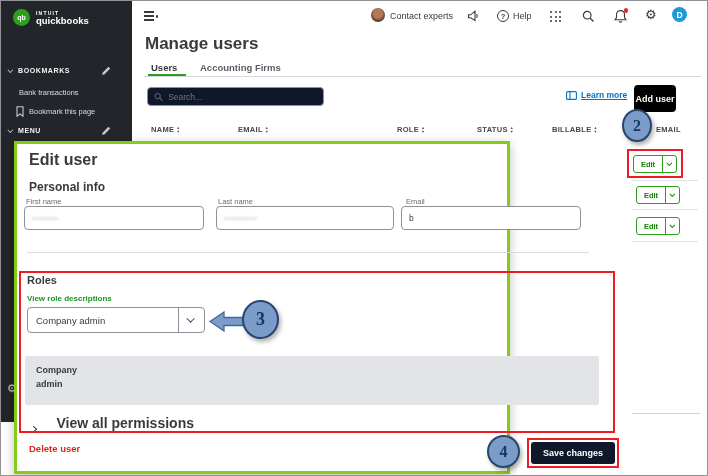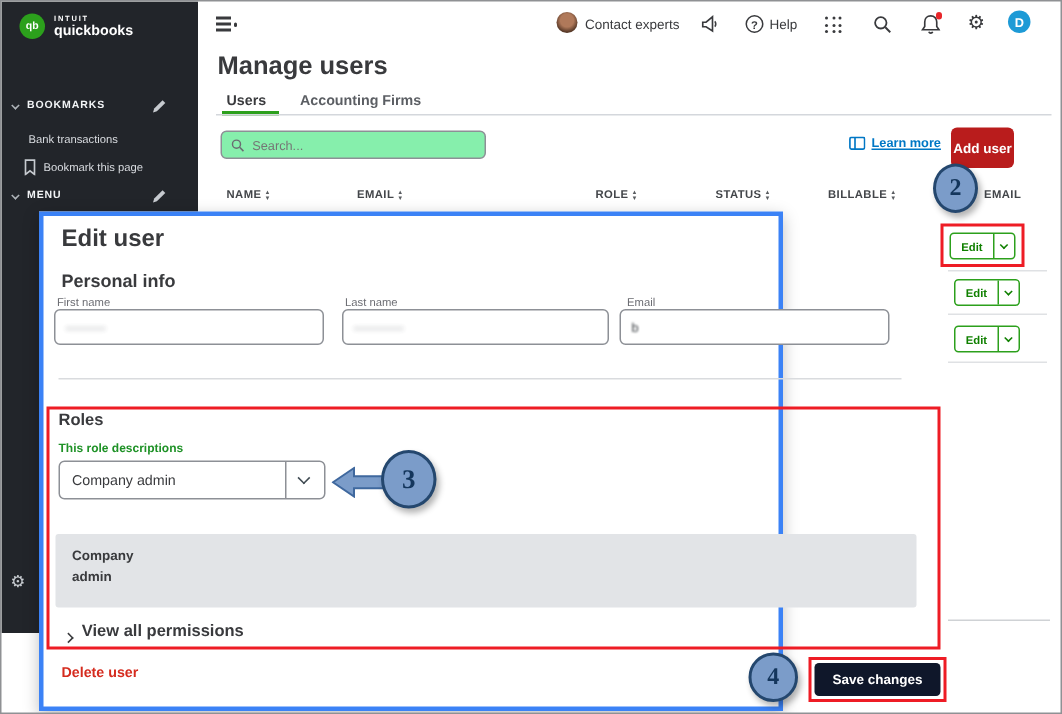--- a/index.html
+++ b/index.html
@@ -40,47 +40,47 @@
   .d-avatar{left:671px;top:6px;width:15px;height:15px;border-radius:50%;background:#1d9ad6;color:#fff;
             font-size:8.5px;font-weight:bold;display:flex;align-items:center;justify-content:center}
 
   
   .page-title{left:144px;top:33px;font-size:17px;font-weight:bold;color:#393a3d}
   .tab{font-size:9.5px;font-weight:bold;color:#393a3d}
   .tab.inactive{color:#5b5e63}
   .tab-underline{left:147px;top:73px;width:38px;height:3px;background:#2ca01c}
   .tab-border{left:143px;top:75px;width:557px;height:1px;background:#d4d7dc}
   .search-box{left:146px;top:86px;width:177px;height:19px;border:1px solid #8d9096;border-radius:4px;
-              display:flex;align-items:center;padding:0 6px;gap:5px;background:#86efac}
+              display:flex;align-items:center;padding:0 6px;gap:5px;background:#0f172a}
   .search-box input{border:none;outline:none;font-size:8.5px;color:#6b6c72;width:100%;
                     font-family:"Liberation Sans",sans-serif;background:transparent}
   .learn-more{left:565px;top:89px;display:flex;align-items:flex-end;gap:4px;font-size:8.5px;
               color:#0077c5;text-decoration:underline;font-weight:bold}
-  .add-user{left:633px;top:84px;width:42px;height:27px;background:#b91c1c;border-radius:4px;color:#fff;
+  .add-user{left:633px;top:84px;width:42px;height:27px;background:#000000;border-radius:4px;color:#fff;
             font-size:9px;font-weight:bold;display:flex;align-items:center;justify-content:center;border:none}
   .th{top:124px;font-size:7.5px;font-weight:bold;color:#43464a;letter-spacing:.3px;display:flex;align-items:center;gap:2px}
   .sort{display:inline-flex;flex-direction:column;font-size:4px;line-height:.95;color:#595c60}
   .sort::before{content:"▲"}.sort::after{content:"▼"}
 
   .edit-btn{width:44px;height:18px;border:1px solid #2ca01c;border-radius:3px;background:#fff;display:flex}
   .edit-btn .lbl{flex:1;display:flex;align-items:center;justify-content:center;color:#108000;font-size:7.5px;font-weight:bold}
   .edit-btn .dd{width:14px;border-left:1px solid #2ca01c;display:flex;align-items:center;justify-content:center}
   .edit-btn .dd i{width:4px;height:4px;border-left:1.2px solid #108000;border-bottom:1.2px solid #108000;
                   transform:rotate(-45deg) translateY(-1px)}
   .row-sep{background:#dfe1e4;height:1px;width:66px;left:631px}
   .card-bottom{left:631px;top:412px;width:68px;height:1px;background:#cfd2d5}
 
   
   .ann-circle{display:flex;align-items:center;justify-content:center;background:#7b9cc9;border:2.5px solid #24476e;
               border-radius:50%;font-family:"Liberation Serif",serif;font-weight:bold;color:#14365c;
               box-shadow:2px 3px 4px rgba(0,0,0,.3);z-index:30}
   .red-box{border:2px solid #ee1c25;z-index:25;pointer-events:none}
 
   
-  .modal{left:25px;top:140px;width:496px;height:333px;background:#fff;border:3px solid #3b82f6;
+  .modal{left:13px;top:140px;width:496px;height:333px;background:#fff;border:3px solid #84cc16;
          box-shadow:0 3px 10px rgba(0,0,0,.25);z-index:10}
   .modal-title{left:12px;top:7px;font-size:16px;font-weight:bold;color:#393a3d}
   .section-head{font-size:12px;font-weight:bold;color:#393a3d}
   .fld-label{top:53px;font-size:7.5px;color:#6b6c72}
   .input-box{top:62px;height:24px;border:1px solid #8d9096;border-radius:4px;background:#fff;
              display:flex;align-items:center;padding:0 7px;font-size:8.5px;color:#33383d}
   .blurred{filter:blur(1.6px);opacity:.85;letter-spacing:.5px}
   .soft{filter:blur(.6px)}
   .divider{left:10px;top:108px;width:562px;height:1px;background:#d9dbde}
   .roles-intro{left:10px;top:150px;font-size:8px;color:#696c70;display:flex;gap:4px}
@@ -88,21 +88,21 @@
   .role-select{left:10px;top:163px;width:178px;height:26px;border:1px solid #8d9096;border-radius:4px;
                background:#fff;display:flex;align-items:stretch}
   .role-select .val{flex:1;display:flex;align-items:center;padding:0 8px;font-size:9.5px;color:#393a3d}
   .role-select .dd{width:26px;border-left:1px solid #8d9096;display:flex;align-items:center;justify-content:center}
   .role-select .dd i{width:6px;height:6px;border-left:1.6px solid #3f4a52;border-bottom:1.6px solid #3f4a52;
                      transform:rotate(-45deg) translateY(-2px)}
   .role-info{left:8px;top:212px;width:574px;height:49px;background:#e2e4e7;border-radius:2px;display:flex}
   .role-info .ttl{width:74px;padding:8px 0 0 11px;font-size:9px;font-weight:bold;color:#393a3d;line-height:1.5}
   .role-info .txt{flex:1;border-left:1px solid #c3c6c9;margin:7px 0;padding:1px 12px 0 11px;
                   font-size:8px;color:#393a3d;line-height:1.65}
-  .view-all{left:14px;top:271px;display:flex;align-items:flex-end;gap:7px;font-size:11px;font-weight:bold;color:#393a3d}
+  .view-all{left:14px;top:271px;display:flex;align-items:flex-end;gap:21px;font-size:14px;font-weight:bold;color:#393a3d}
   .chev-right{display:inline-block;width:4.5px;height:4.5px;border-right:1.5px solid #393a3d;border-bottom:1.5px solid #393a3d;transform:rotate(-45deg)}
   .delete-link{left:12px;top:299px;font-size:9.5px;font-weight:bold;color:#d52b1e}
   .save-btn{left:514px;top:298px;width:84px;height:22px;background:#0f172a;border:none;border-radius:3px;
             color:#fff;font-size:9px;font-weight:bold;display:flex;align-items:center;justify-content:center;z-index:26}
 </style>
 </head>
 <body>
 
 <div class="screen">
 
@@ -282,21 +282,21 @@
       <span class="blurred">----------</span>
     </div>
     <div class="abs input-box" style="left:384px;width:180px">
       <span class="soft">b</span>
     </div>
 
     <div class="abs divider"></div>
 
     <div class="abs section-head" style="left:10px;top:130px;font-size:11px">Roles</div>
     <div class="abs roles-intro">
-      <span class="green-link">This role descriptions</span>
+      <span class="green-link">View role descriptions</span>
     </div>
 
     <div class="abs role-select">
       <span class="val">Company admin</span>
       <span class="dd">
           <i></i>
         </span>
     </div>
 
     <svg class="abs" style="left:192px;top:167px;z-index:30" width="44" height="21" viewBox="0 0 44 21">

